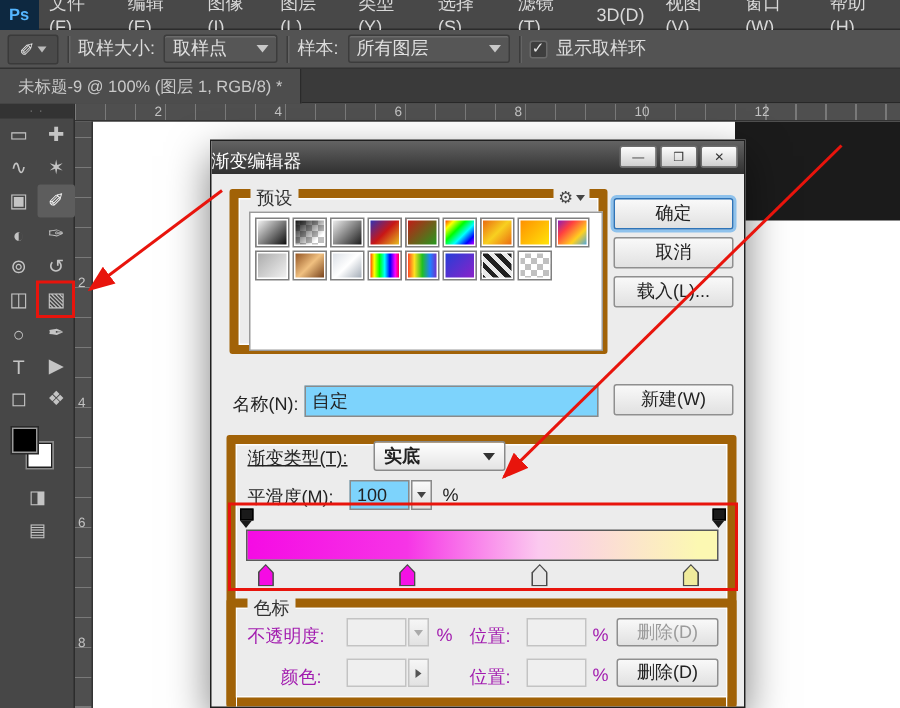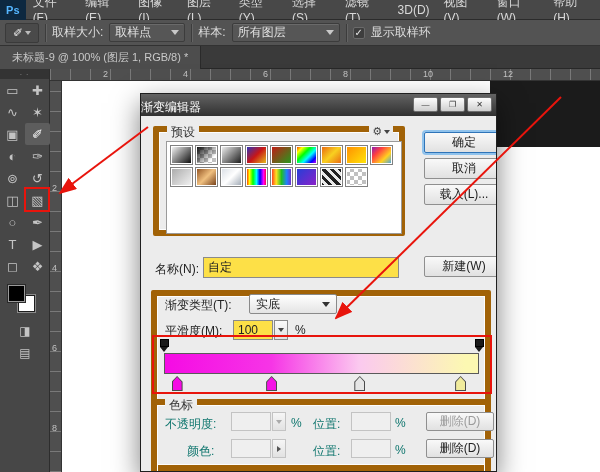--- a/index.html
+++ b/index.html
@@ -59,39 +59,39 @@
 
   .groupbox{position:absolute;border:6px solid #a16207;border-radius:2px;box-shadow:inset 0 0 0 1px #fdfdfd;}
   .gb-label{position:absolute;top:-8px;left:8px;background:#ececec;padding:0 4px;font-size:12px;color:#333;}
 
   #gb-presets{left:12px;top:32px;width:252px;height:110px;}
   #preset-grid{position:absolute;left:7px;top:9px;width:236px;height:93px;background:#ffffff;border:1px solid #9a9a9a;padding:3px;display:flex;flex-wrap:wrap;gap:2px;align-content:flex-start;}
   .preset-thumb{width:23px;height:20px;border:1px solid #808080;box-shadow:inset 0 0 0 1px #fff;}
   #gear-btn{position:absolute;right:6px;top:-7px;background:#ececec;padding:0 3px;font-size:11px;color:#444;display:flex;align-items:center;gap:2px;}
   #gear-btn::after{content:"";border-left:3px solid transparent;border-right:3px solid transparent;border-top:4px solid #444;}
 
-  .btn{position:absolute;width:80px;height:21px;background:linear-gradient(#f9f9f9,#e1e1e1);border:1px solid #8f8f8f;border-radius:2px;font-size:12px;color:#222;display:flex;align-items:center;justify-content:center;cursor:default;margin-left:15px;}
+  .btn{position:absolute;width:80px;height:21px;background:linear-gradient(#f9f9f9,#e1e1e1);border:1px solid #8f8f8f;border-radius:2px;font-size:12px;color:#222;display:flex;align-items:center;justify-content:center;cursor:default;}
   .btn.focused{border-color:#2f74b8;box-shadow:0 0 0 2px #8fc2ec;}
   .btn.disabled{color:#9b9b9b;}
   #btn-ok{left:268px;top:38px;}
   #btn-cancel{left:268px;top:64px;}
   #btn-load{left:268px;top:90px;}
   #btn-save{left:268px;top:116px;}
   #btn-new{left:268px;top:162px;text-align:right;}
 
   .lbl{position:absolute;font-size:12px;color:#222;white-space:nowrap;}
-  .lbl.gray{color:#0f766e;}
-  .field{position:absolute;background:#fde047;border:1px solid #8a8a8a;font-size:12px;padding:0 4px;display:flex;align-items:center;}
+  .lbl.gray{color:#a21caf;}
+  .field{position:absolute;background:#7dd3fc;border:1px solid #8a8a8a;font-size:12px;padding:0 4px;display:flex;align-items:center;}
   .field.disabled{background:#efefef;border-color:#c3c3c3;}
   #name-label{left:14px;top:167px;}
   #name-input{left:62px;top:163px;width:196px;height:21px;}
 
   #gb-gradient{left:10px;top:196px;width:340px;height:181px;}
-  #type-label{left:24px;top:203px;}
-  #type-dropdown{position:absolute;left:108px;top:200px;width:88px;height:20px;background:linear-gradient(#ffffff,#e4e4e4);border:1px solid #8a8a8a;border-radius:2px;display:flex;align-items:center;justify-content:space-between;padding:0 6px;font-size:12px;}
+  #type-label{left:24px;top:203px;text-decoration:underline;}
+  #type-dropdown{position:absolute;left:108px;top:200px;width:88px;height:20px;background:linear-gradient(#ffffff,#e4e4e4);border:1px solid #8a8a8a;border-radius:2px;display:flex;align-items:center;justify-content:space-between;padding:0 6px;font-size:12px;font-weight:bold;}
   #type-dropdown::after{content:"";border-left:4px solid transparent;border-right:4px solid transparent;border-top:5px solid #333;}
   #smooth-label{left:24px;top:229px;}
   #smooth-input{left:92px;top:226px;width:40px;height:20px;}
   #smooth-spin{position:absolute;left:133px;top:226px;width:14px;height:20px;background:linear-gradient(#fafafa,#e0e0e0);border:1px solid #8a8a8a;display:flex;align-items:center;justify-content:center;}
   #smooth-spin::after{content:"";border-left:3px solid transparent;border-right:3px solid transparent;border-top:4px solid #444;}
   #smooth-pct{left:154px;top:229px;}
 
   #gradient-preview{position:absolute;left:23px;top:259px;width:315px;height:21px;border:1px solid #5a5a5a;}
   .ostop{position:absolute;width:9px;height:13px;top:245px;}
   .ostop .sq{width:9px;height:8px;background:#1a1a1a;border:1px solid #000;}

